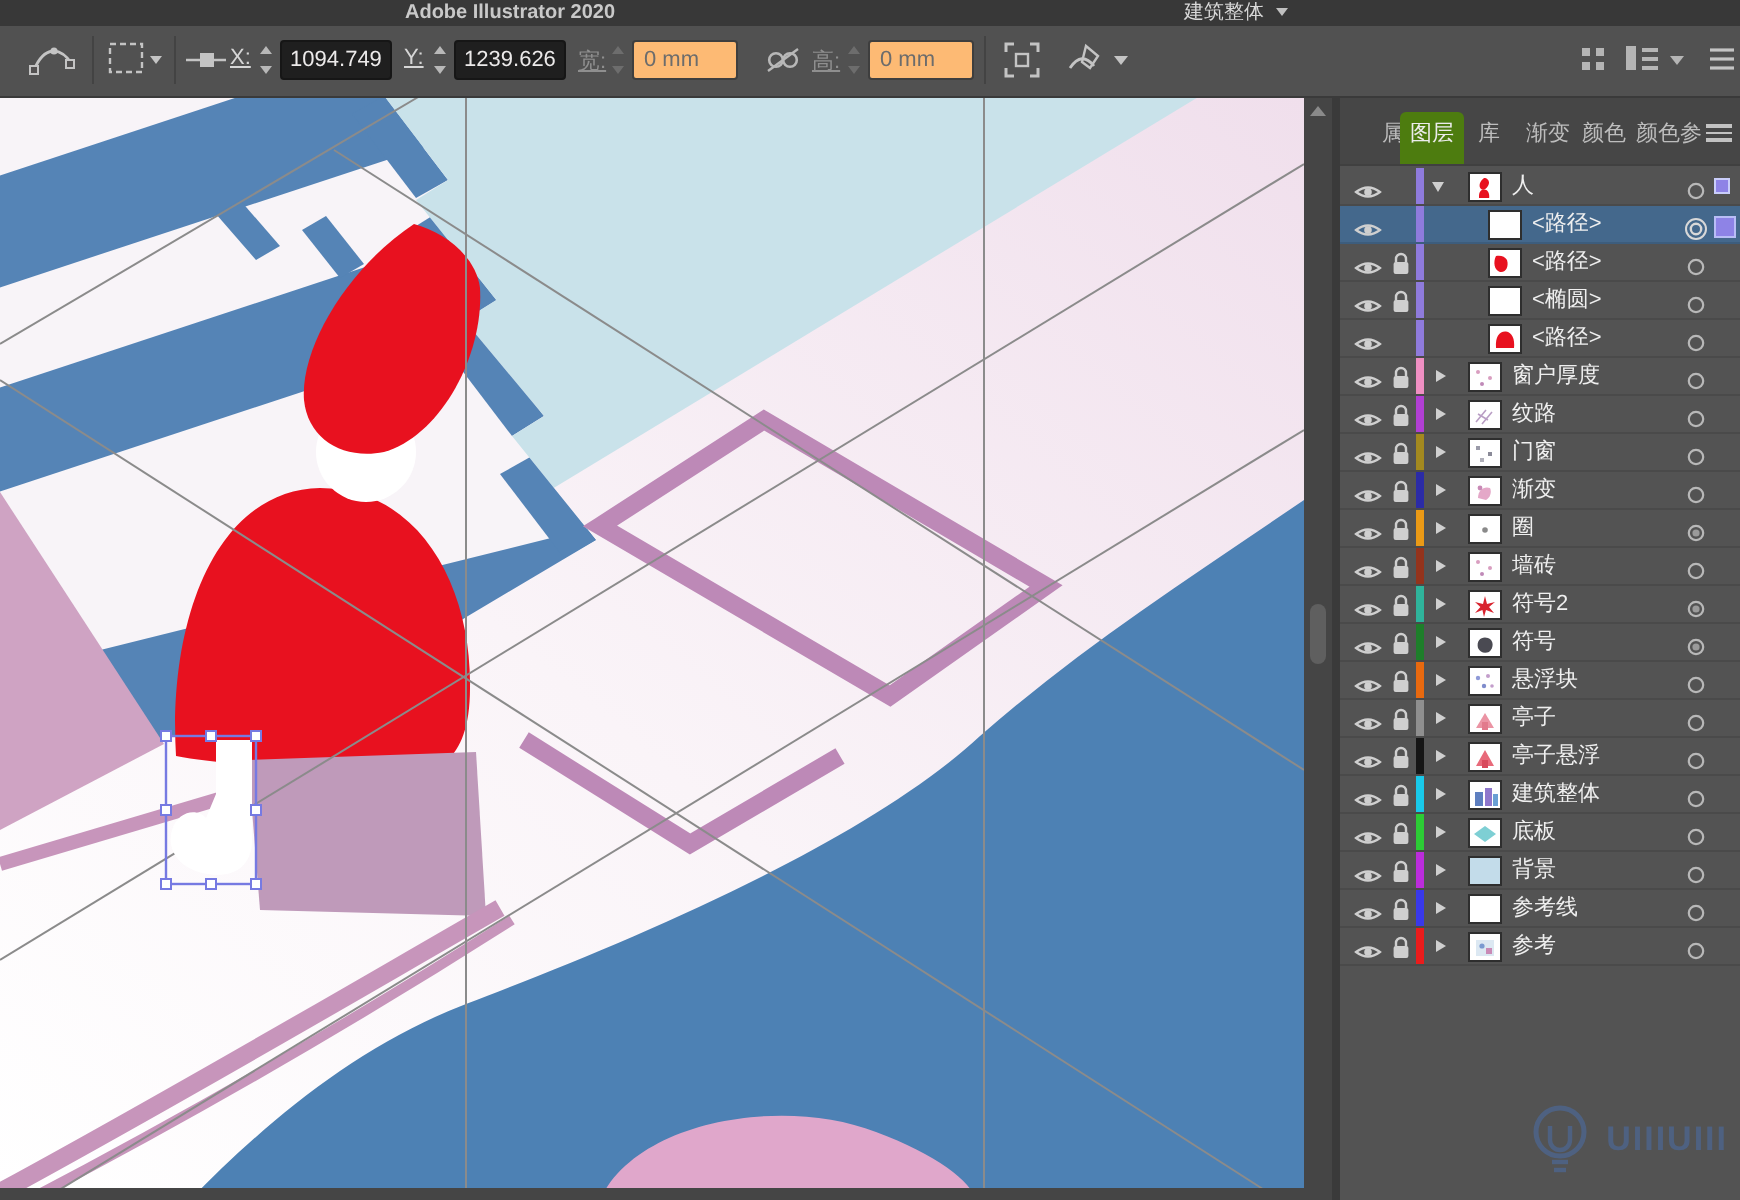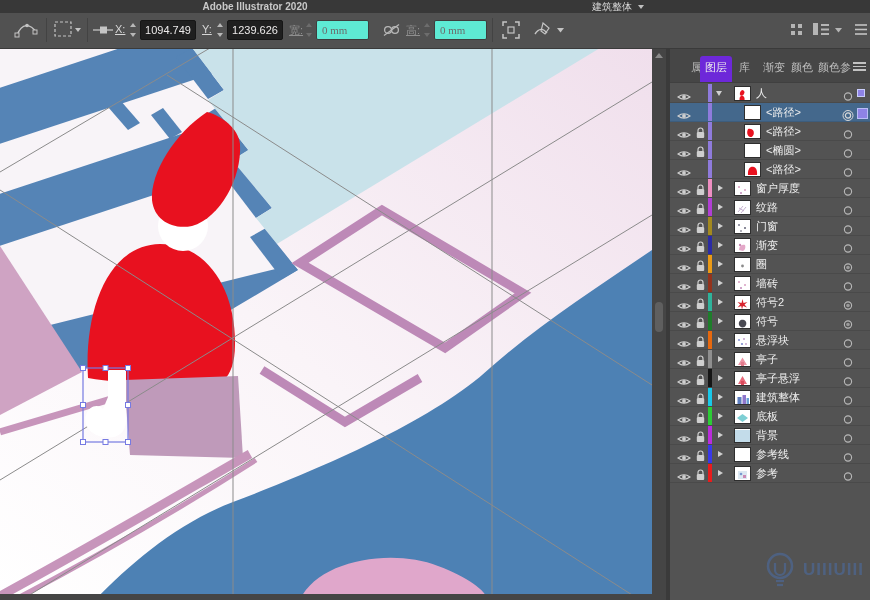--- a/index.html
+++ b/index.html
@@ -20,42 +20,42 @@
   .clabel{position:absolute;top:10px;font-size:11px;color:#d6d6d6;text-decoration:underline;}
   .clabel.gray{color:#8f8f8f;}
   .spin{position:absolute;top:9px;width:9px;height:16px;}
   .spin i{position:absolute;left:1px;width:0;height:0;border-left:3.5px solid transparent;border-right:3.5px solid transparent;}
   .spin .up{top:1px;border-bottom:4.5px solid #b8b8b8;}
   .spin .dn{bottom:1px;border-top:4.5px solid #b8b8b8;}
   .spin.gray .up{border-bottom-color:#6d6d6d;}
   .spin.gray .dn{border-top-color:#6d6d6d;}
   .valbox{position:absolute;top:7px;height:18px;background:#1f1f1f;border:1px solid #161616;border-radius:2px;
           color:#eceaea;font-size:11px;line-height:18px;text-align:center;}
-  .valbox.gray{background:#5eead4;border-color:#3e3e3e;color:#6c6c6c;font-family:Liberation Serif, serif;}
+  .valbox.gray{background:#fdba74;border-color:#3e3e3e;color:#6c6c6c;}
   .cicon{position:absolute;top:6px;}
   
   #canvas{position:absolute;left:0;top:48px;width:652px;height:552px;overflow:hidden;}
   #canvas svg{display:block;}
   .f-red{fill:var(--p-red);} .f-sky{fill:var(--p-sky);} .f-band{fill:var(--p-band);}
   .f-stair{fill:var(--p-stair);} .f-white{fill:#ffffff;} .f-near{fill:#f8f4f8;}
   .f-tri{fill:var(--p-tri);} .f-shadow{fill:var(--p-shadow);} .f-blob{fill:var(--p-blob);}
   .s-mauve{stroke:var(--p-mauve);fill:none;} .s-stripe{stroke:var(--p-stripe);fill:none;}
   .s-guide{stroke:var(--p-guide);stroke-width:1;fill:none;}
   .s-sel{stroke:var(--p-sel);fill:none;}
   .h-sel{fill:#ffffff;stroke:var(--p-sel);}
   #vscroll{position:absolute;left:652px;top:48px;width:14px;height:552px;background:#454545;}
   #vthumb{position:absolute;left:3px;top:254px;width:8px;height:30px;border-radius:4px;background:#5f5f5f;}
   #vup{position:absolute;left:3px;top:5px;width:0;height:0;border-left:4px solid transparent;border-right:4px solid transparent;border-bottom:5px solid #8a8a8a;}
   #hbar{position:absolute;left:0;top:594px;width:652px;height:6px;background:#454545;}
   #divider{position:absolute;left:666px;top:48px;width:4px;height:552px;background:#3a3a3a;}
   
   #panel{position:absolute;left:670px;top:48px;width:200px;height:552px;background:#535353;}
   #tabstrip{position:absolute;left:0;top:0;width:200px;height:34px;background:#464646;border-bottom:1px solid #404040;}
   .tab{position:absolute;top:8px;height:26px;font-size:11px;color:#bdbdbd;line-height:22px;padding:0 5px;cursor:default;white-space:nowrap;}
-  .tab.active{background:#6d28d9;color:#ececec;border-radius:3px 3px 0 0;}
+  .tab.active{background:#4d7c0f;color:#ececec;border-radius:3px 3px 0 0;}
   #panelmenu{position:absolute;right:4px;top:12px;width:13px;height:11px;}
   #panelmenu div{height:1.5px;background:#c2c2c2;margin:2px 0;}
   #rows{position:absolute;left:0;top:36px;width:200px;}
   .lrow{position:relative;height:18px;border-bottom:1px solid rgba(0,0,0,0.10);}
   .lrow.sel{background:#44688c;}
   .eye{position:absolute;left:7px;top:4px;width:14px;height:10px;}
   .lockc{position:absolute;left:25px;top:3px;width:11px;height:12px;}
   .cbar{position:absolute;left:38px;top:0;width:4px;height:18px;}
   .arrowc{position:absolute;left:46px;top:5px;width:10px;height:8px;}
   .tri-r{margin:1px 0 0 2px;width:0;height:0;border-left:5px solid #cfcfcf;border-top:3.5px solid transparent;border-bottom:3.5px solid transparent;}

